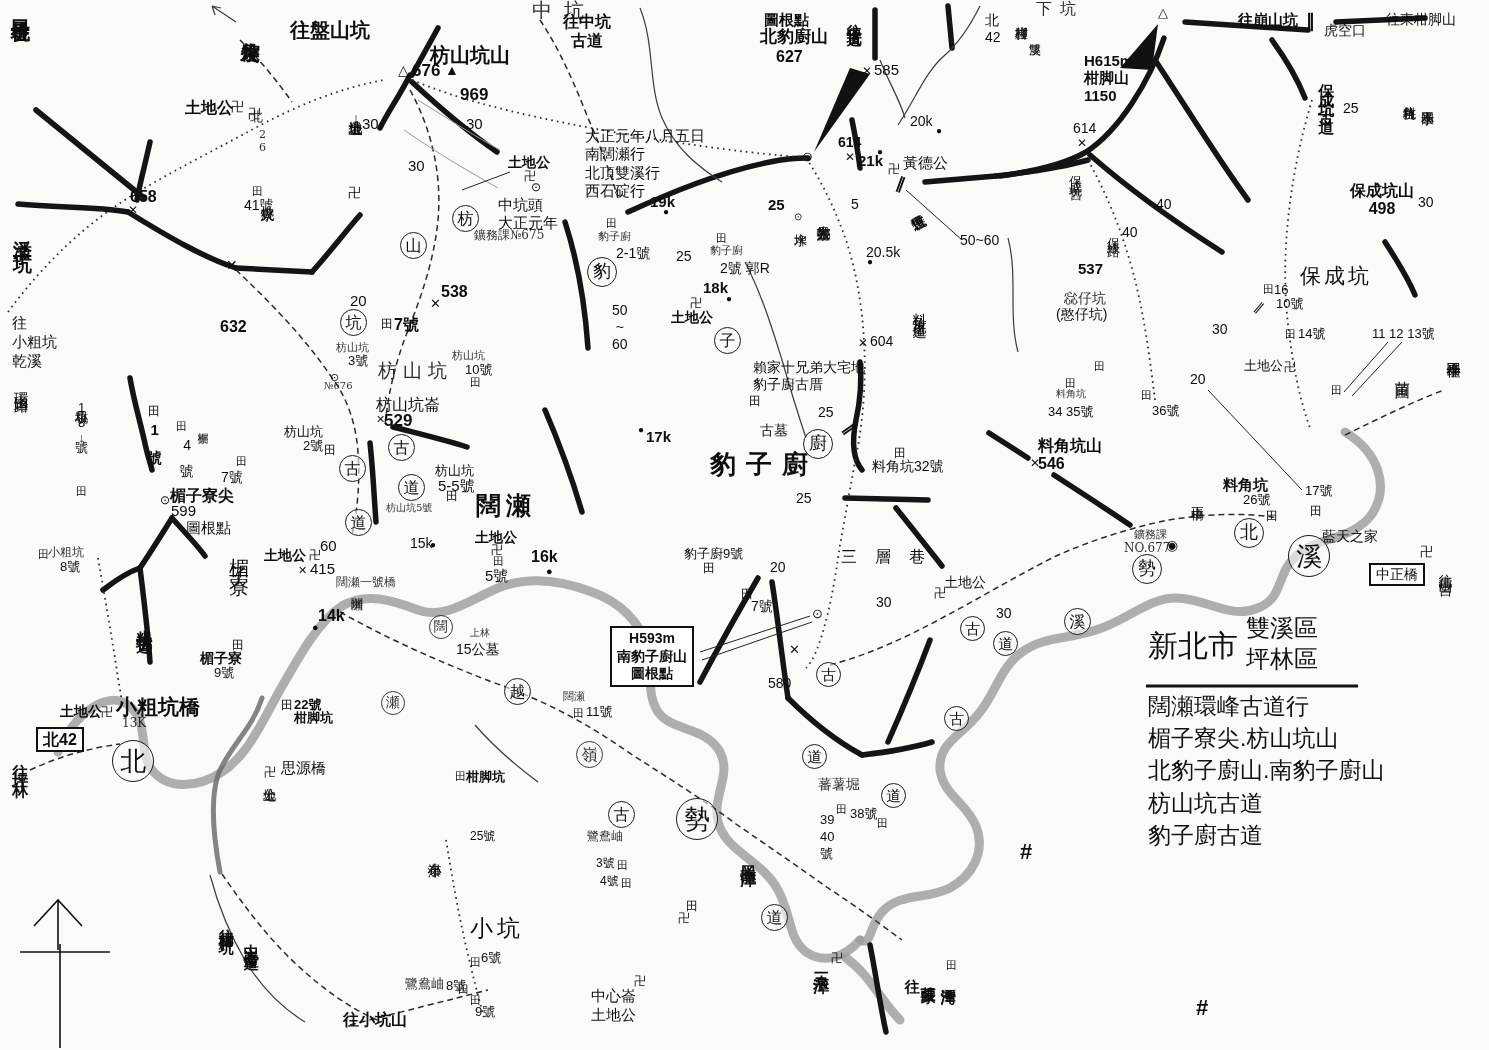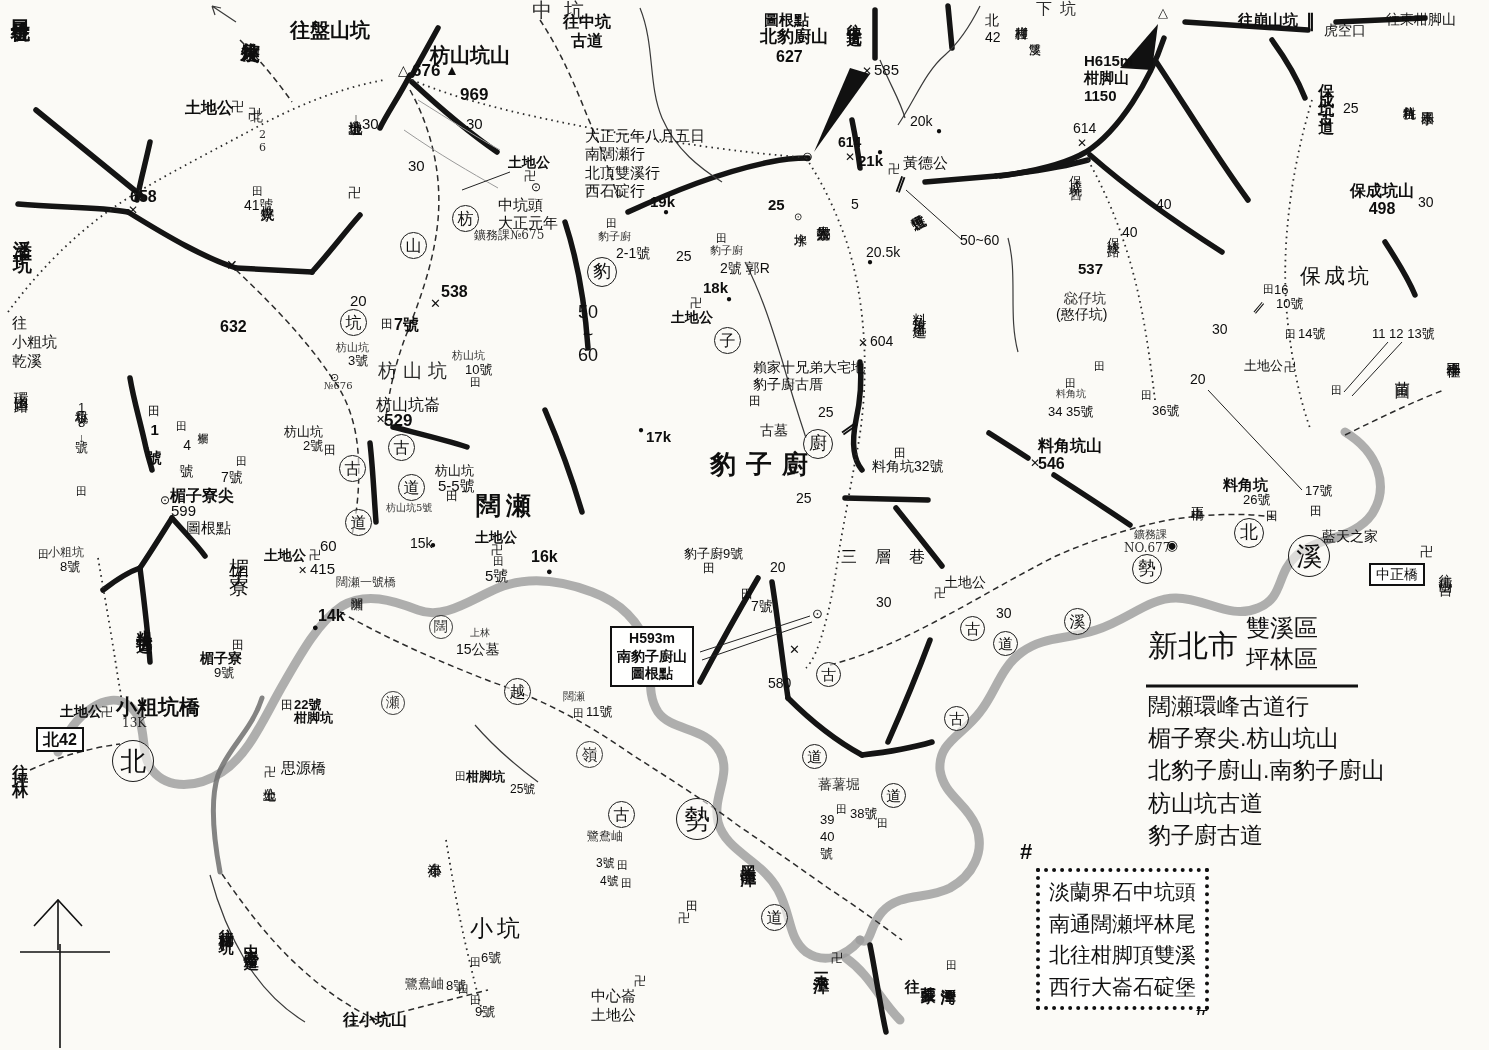--- a/index.html
+++ b/index.html
@@ -236,21 +236,21 @@
       <div class="lb hand" style="left: 122px; top: 717px; font-size: 12px;">13K</div>
       <div class="lb b boxed" style="left: 36px; top: 727px; font-size: 16px;">北42</div>
       <div class="lb v b" style="left: 12px; top: 751px; font-size: 16px; letter-spacing: 9px;">往坪林</div>
       <div class="lb b" style="left: 294px; top: 698px; font-size: 13px;">22號</div>
       <div class="lb b" style="left: 294px; top: 711px; font-size: 13px;">柑脚坑</div>
       <div class="lb" style="left: 281px; top: 699px; font-size: 12px;">田</div>
       <div class="lb" style="left: 281px; top: 760px; font-size: 15px;">思源橋</div>
       <div class="lb" style="left: 264px; top: 766px; font-size: 12px;">卍</div>
       <div class="lb v" style="left: 262px; top: 778px; font-size: 13px;">土地公</div>
       <div class="lb b" style="left: 466px; top: 770px; font-size: 13px;">柑脚坑</div>
-      <div class="lb" style="left: 470px; top: 783px; font-size: 12px; margin-left: 40px;">25號</div>
+      <div class="lb" style="left: 470px; top: 830px; font-size: 12px;">25號</div>
       <div class="lb" style="left: 455px; top: 771px; font-size: 11px;">田</div>
       <div class="lb v" style="left: 427px; top: 852px; font-size: 14px;">小瀑布</div>
       <div class="lb" style="left: 470px; top: 916px; font-size: 23px; letter-spacing: 4px;">小坑</div>
       <div class="lb" style="left: 481px; top: 951px; font-size: 13px;">6號</div>
       <div class="lb" style="left: 470px; top: 957px; font-size: 11px;">田</div>
       <div class="lb b" style="left: 343px; top: 1011px; font-size: 16px;">往小坑山</div>
       <div class="lb hand" style="left: 405px; top: 977px; font-size: 13px;">鷺鴦岫</div>
       <div class="lb" style="left: 446px; top: 979px; font-size: 13px;">8號</div>
       <div class="lb" style="left: 458px; top: 984px; font-size: 11px;">田</div>
       <div class="lb" style="left: 470px; top: 995px; font-size: 11px;">田</div>
@@ -444,21 +444,21 @@
       <div class="lb circ" style="left: 608px; top: 801px; font-size: 16px;">古</div>
       <div class="lb circ" style="left: 761px; top: 904px; font-size: 16px;">道</div>
       <div class="lb circ" style="left: 676px; top: 798px; font-size: 26px;">勢</div>
       <div class="lb circ" style="left: 112px; top: 740px; font-size: 26px;">北</div>
       <div class="lb circ" style="left: 1234px; top: 518px; font-size: 18px;">北</div>
       <div class="lb circ" style="left: 1288px; top: 535px; font-size: 26px;">溪</div>
       <div class="lb circ" style="left: 1132px; top: 554px; font-size: 18px;">勢</div>
       <div class="lb circ" style="left: 1064px; top: 608px; font-size: 16px;">溪</div>
       <div class="lb b" style="left: 1020px; top: 840px; font-size: 22px;">#</div>
       <div class="lb b" style="left: 1196px; top: 996px; font-size: 22px;">#</div>
-      <div class="lb ctr" style="left: 578px; top: 302px; font-size: 18px; line-height: 1.2;">50
+      <div class="lb ctr" style="left: 612px; top: 302px; font-size: 14px; line-height: 1.2;">50
 ~
 60</div>
       <div class="lb" style="left: 616px; top: 246px; font-size: 14px;">2-1號</div>
       <div class="lb hand" style="left: 598px; top: 231px; font-size: 11px;">豹子廚</div>
       <div class="lb" style="left: 606px; top: 218px; font-size: 11px;">田</div>
       <div class="lb" style="left: 720px; top: 261px; font-size: 14px;">2號 郭R</div>
       <div class="lb hand" style="left: 710px; top: 245px; font-size: 11px;">豹子廚</div>
       <div class="lb" style="left: 716px; top: 233px; font-size: 11px;">田</div>
       <div class="lb b" style="left: 703px; top: 280px; font-size: 15px;">18k</div>
       <div class="lb" style="left: 726px; top: 294px; font-size: 10px;">●</div>
@@ -471,24 +471,20 @@
     <div id="city">新北市</div>
     <div id="districts">雙溪區
 坪林區</div>
     <div id="routes">闊瀬環峰古道行
 楣子寮尖.枋山坑山
 北豹子廚山.南豹子廚山
 枋山坑古道
 豹子廚古道</div>
   </div>
 
-  <div id="notice-box">淡蘭界石中坑頭
-南通闊瀬坪林尾
-北往柑脚頂雙溪
-西行大崙石碇堡</div>
 
   <div id="legend">
 
     <div id="team-1" class="v hand">藍天隊</div>
     <div id="team-2" class="v hand">崇稜隊</div>
 
   </div>
 
 </div>
 

